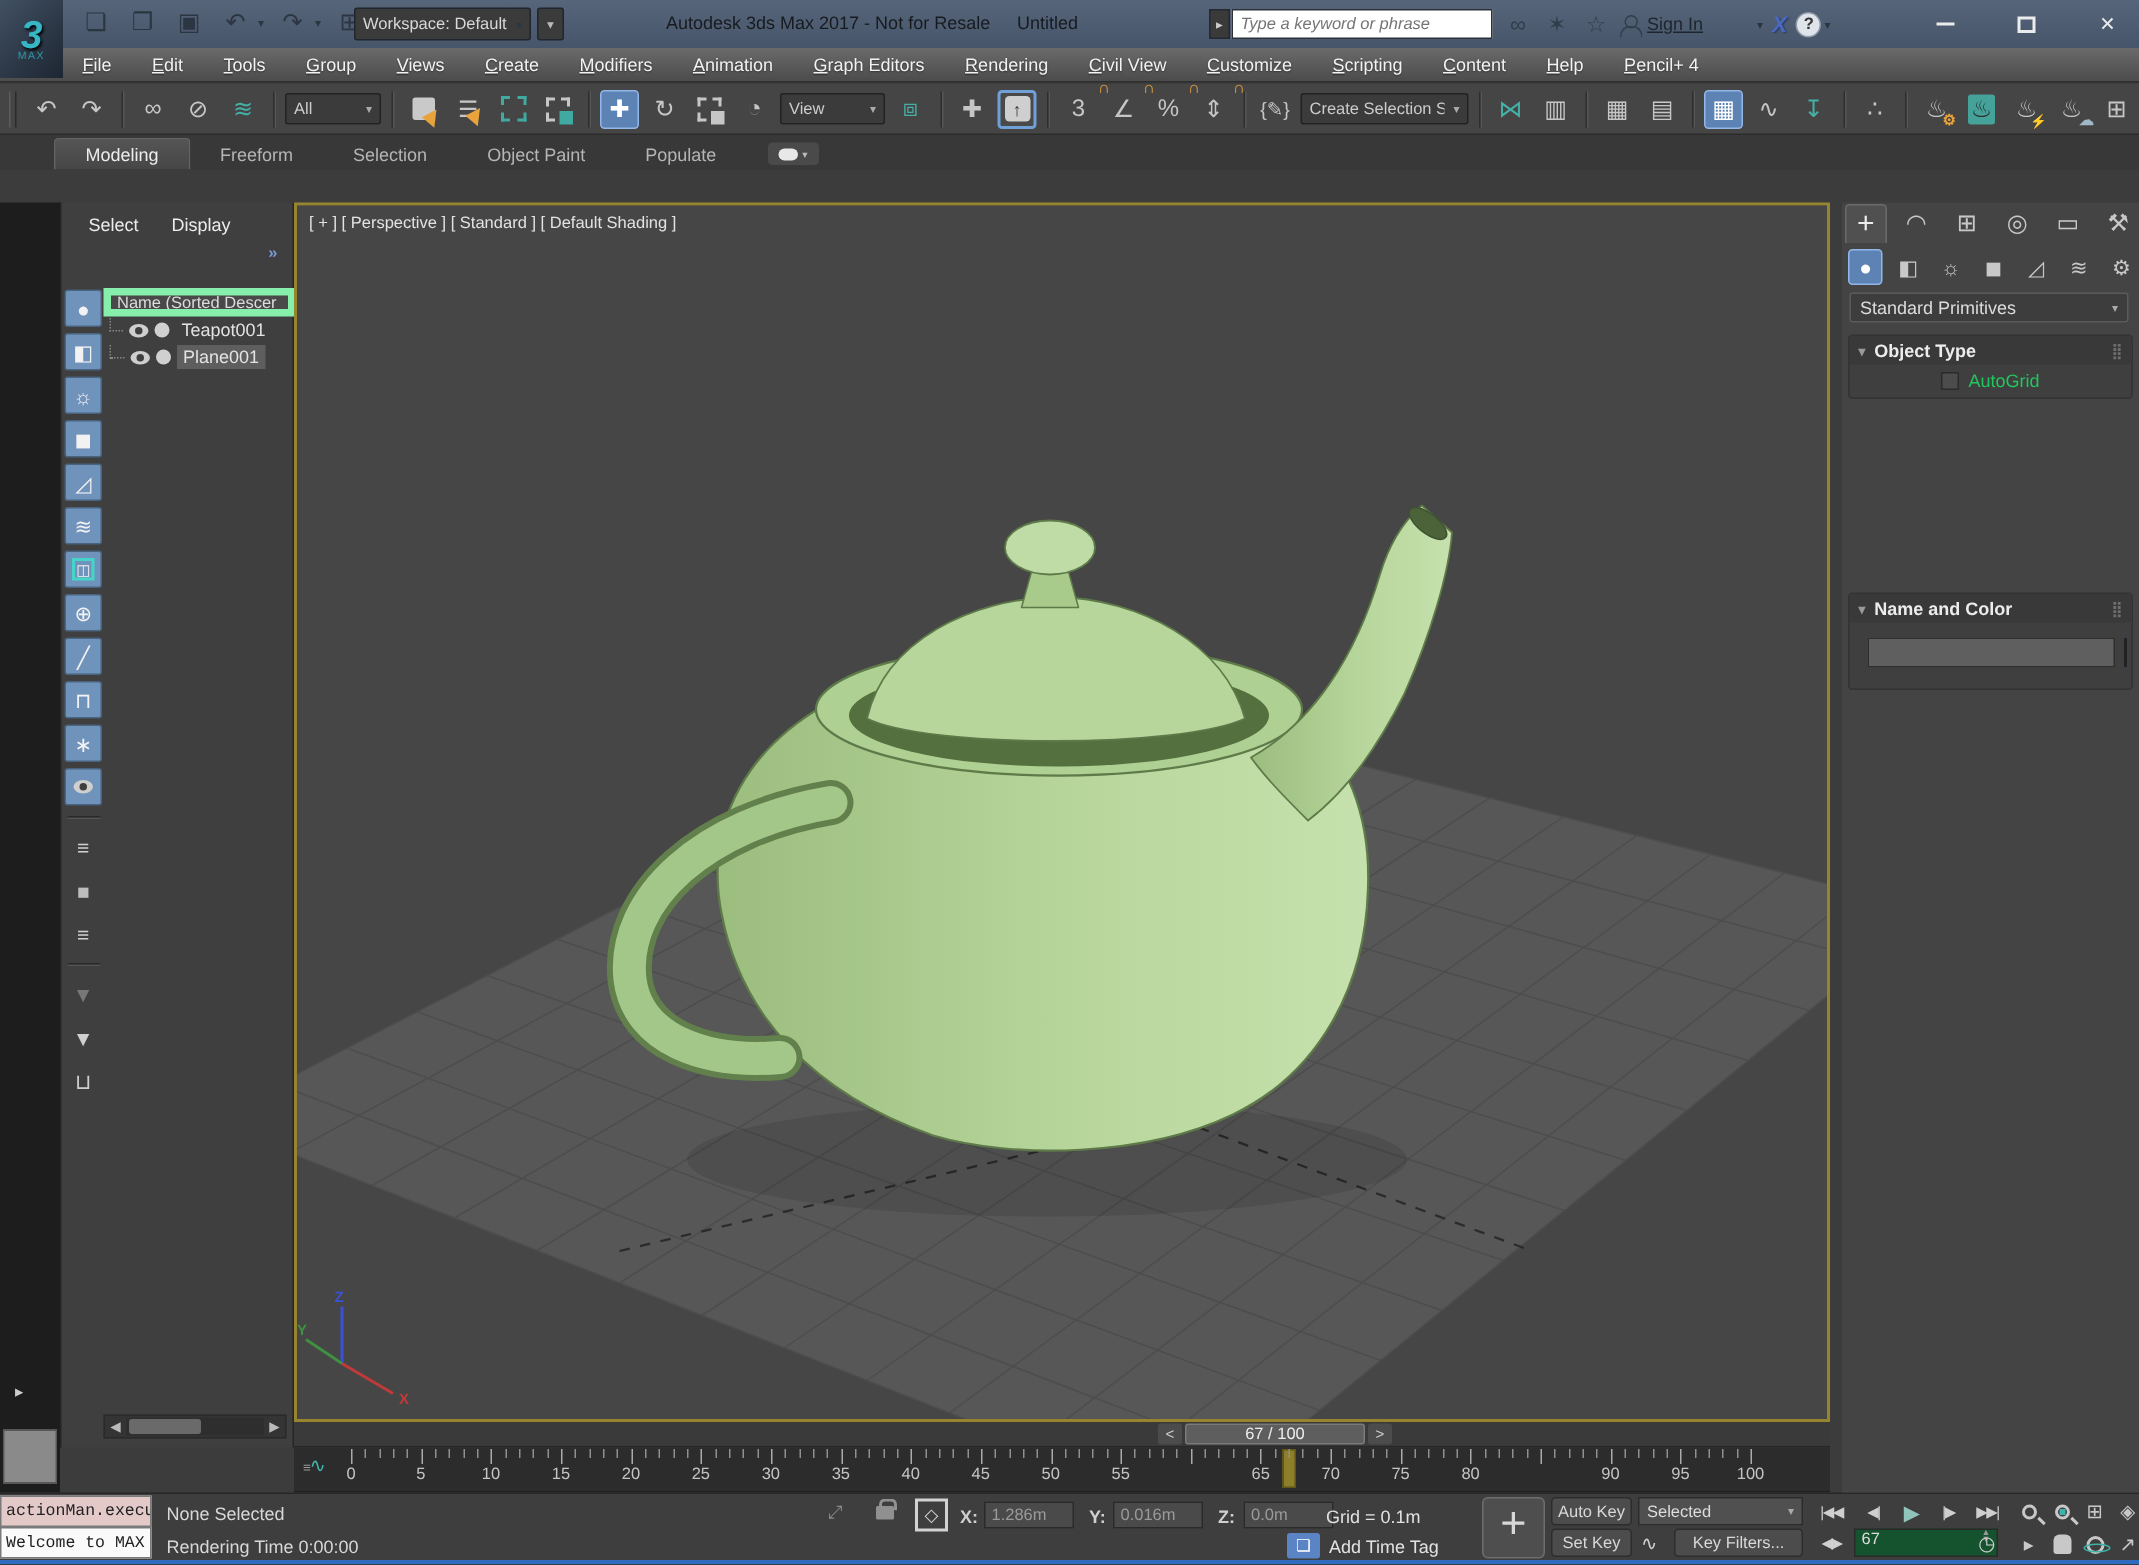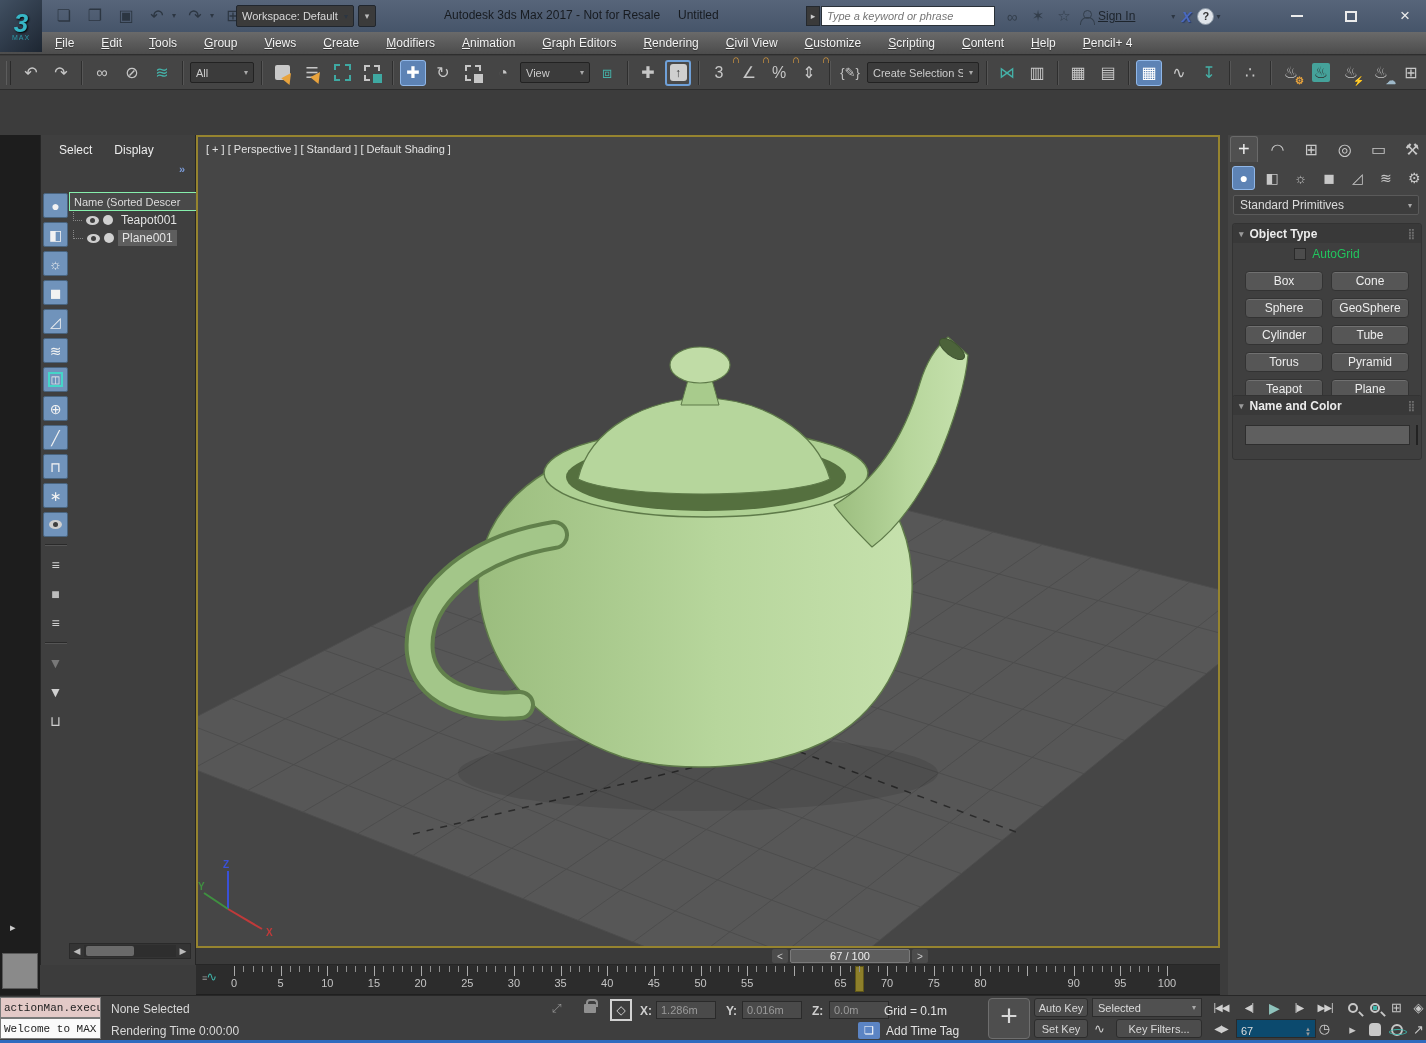--- a/index.html
+++ b/index.html
@@ -99,21 +99,21 @@
   .expmenu{position:absolute;left:18px;top:8px;display:flex;gap:22px;font-size:12px;color:#ececec;}
   .chev{position:absolute;right:10px;top:28px;color:#7b9bd8;font-size:11px;font-weight:bold;}
   .stripe{position:absolute;left:2px;top:58px;width:26px;display:flex;flex-direction:column;gap:4px;}
   .sico{width:25px;height:25px;display:flex;align-items:center;justify-content:center;font-size:14px;
         color:#f2f2f2;background:#7093bb;border:1px solid #49647f;border-radius:2px;}
   .sico.dark{background:transparent;border:none;color:#cfcfcf;}
   .sico.dim{color:#787878;}
   .sico .tealbox{width:15px;height:15px;border:2px solid #45d5c8;display:flex;align-items:center;justify-content:center;font-size:10px;}
   .ssep{height:1px;background:#2a2a2a;box-shadow:0 1px 0 #555;margin:3px 2px;}
   .colhdr{position:absolute;left:28px;top:57px;width:128px;height:19px;background:#494949;
-          border:1px solid #86efac;font-size:11px;color:#dcdcdc;display:flex;align-items:center;padding:0 4px;white-space:nowrap;overflow:hidden;}
+          border:5px solid #86efac;font-size:11px;color:#dcdcdc;display:flex;align-items:center;padding:0 4px;white-space:nowrap;overflow:hidden;}
   .rows{position:absolute;left:28px;top:76px;width:112px;}
   .exp-row{height:18px;display:flex;align-items:center;gap:4px;font-size:12px;color:#e2e2e2;padding-left:4px;}
   .tree-dots{width:10px;height:9px;border-left:1px dotted #888;border-bottom:1px dotted #888;margin-top:-8px;}
   .eye{width:13px;height:9px;border-radius:50%;background:#cfcfcf;position:relative;flex:none;}
   .eye::after{content:"";position:absolute;left:4px;top:2px;width:5px;height:5px;border-radius:50%;background:#3f3f3f;}
   .dotico{width:10px;height:10px;border-radius:50%;background:#d0d0d0;flex:none;}
   .row-label{padding:1px 4px;}
   .exp-row.selected .row-label{background:#5e5e5e;}
   .expscroll{position:absolute;left:28px;top:808px;width:122px;height:16px;background:#343434;
              display:flex;align-items:center;border:1px solid #2a2a2a;}
@@ -161,22 +161,22 @@
            color:#fff;font-size:11px;display:flex;align-items:center;justify-content:center;}
   .ttaglbl{position:absolute;left:886px;top:28px;font-size:12px;color:#e2e2e2;}
   .setkeysbig{position:absolute;left:988px;top:2px;width:42px;height:41px;background:#4e4e4e;
               border:1px solid #6e6e6e;border-radius:4px;color:#d8d8d8;font-size:30px;line-height:34px;
               text-align:center;}
   .sbtn{position:absolute;height:19px;background:#4c4c4c;border:1px solid #2c2c2c;border-radius:3px;
         font-size:11px;color:#d8d8d8;display:flex;align-items:center;justify-content:center;}
   .sdrop{position:absolute;height:19px;background:#505050;border:1px solid #2c2c2c;font-size:11px;color:#ddd;
          display:flex;align-items:center;justify-content:space-between;padding:0 5px;}
   .pbtn{position:absolute;height:19px;color:#cfcfcf;font-size:10px;display:flex;align-items:center;justify-content:center;letter-spacing:-1px;}
-  .framefld{position:absolute;left:1236px;top:23px;width:80px;height:19px;background:#0c4a6e;border:1px solid #2a2a2a;
-            font-size:11px;color:#ddd;display:flex;align-items:flex-end;padding:0 4px;justify-content:space-between;}
+  .framefld{position:absolute;left:1236px;top:23px;width:96px;height:19px;background:#14532d;border:1px solid #2a2a2a;
+            font-size:11px;color:#ddd;display:flex;align-items:flex-start;padding:0 4px;justify-content:space-between;}
   .spin{display:flex;flex-direction:column;font-size:6px;color:#999;line-height:5px;}
   .navgrid{position:absolute;left:1342px;top:1px;display:grid;grid-template-columns:repeat(4,21px);grid-auto-rows:21px;gap:1px;}
   .nico{display:flex;align-items:center;justify-content:center;color:#c8c8c8;font-size:13px;position:relative;}
   .mag{width:10px;height:10px;border:2px solid #c8c8c8;border-radius:50%;position:relative;}
   .mag::after{content:"";position:absolute;left:8px;top:8px;width:6px;height:2px;background:#c8c8c8;transform:rotate(45deg);}
   .mag.all::before{content:"";position:absolute;left:1px;top:1px;width:4px;height:4px;background:#3fb3a9;}
   .hand{width:12px;height:13px;background:#c8c8c8;border-radius:4px 4px 2px 2px;}
   .orbit{width:12px;height:12px;border:2px solid #c8c8c8;border-radius:50%;position:relative;}
   .orbit::after{content:"";position:absolute;left:-4px;top:3px;width:16px;height:4px;border:1.5px solid #3fb3a9;border-radius:50%;}
   
@@ -369,20 +369,31 @@
         <span>♨</span>
         <b style="position:absolute;right:-1px;bottom:0;color:#3fb3a9;font-size:9px;">⚡</b>
       </span>
     <span class="tbtn">
         <span>♨</span>
         <b style="position:absolute;right:-2px;bottom:0;color:#9fb9c9;font-size:10px;">☁</b>
       </span>
     <span class="tbtn">⊞</span>
   </div>
 
+  <div class="ribbon">
+    <div class="ribcfg" style="order:99;">
+      <span class="pill"></span>
+      <span class="c">▾</span>
+    </div>
+  <span class="rtab active">Modeling</span>
+      <span class="rtab">Freeform</span>
+      <span class="rtab">Selection</span>
+      <span class="rtab">Object Paint</span>
+      <span class="rtab">Populate</span>
+    </div>
 
   <div class="leftdock">
     <span class="dockarrow">▸</span>
     <span class="dockbox"></span>
   </div>
 
   <div class="explorer">
     <div class="expmenu">
       <span>Select</span>
       <span>Display</span>
@@ -731,33 +742,20 @@
     <div class="rollout" style="top:88px;">
       <div class="rohead">
         <span class="arr">▾</span>
         <span>Object Type</span>
         <span class="gripdots">⣿</span>
       </div>
       <div class="agrow">
         <span class="agbox"></span>
         <span>AutoGrid</span>
       </div>
-      <div class="obgrid">
-          <div class="obtn">Box</div>
-          <div class="obtn">Cone</div>
-          <div class="obtn">Sphere</div>
-          <div class="obtn">GeoSphere</div>
-          <div class="obtn">Cylinder</div>
-          <div class="obtn">Tube</div>
-          <div class="obtn">Torus</div>
-          <div class="obtn">Pyramid</div>
-          <div class="obtn">Teapot</div>
-          <div class="obtn">Plane</div>
-          <div class="obtn">TextPlus</div>
-        </div>
     </div>
     <div class="rollout" style="top:260px;">
       <div class="rohead">
         <span class="arr">▾</span>
         <span>Name and Color</span>
         <span class="gripdots">⣿</span>
       </div>
       <div class="ncrow">
         <input class="ncinput" value="" style="">
         <span class="ncswatch" style="background: rgb(63, 127, 210);"></span>

